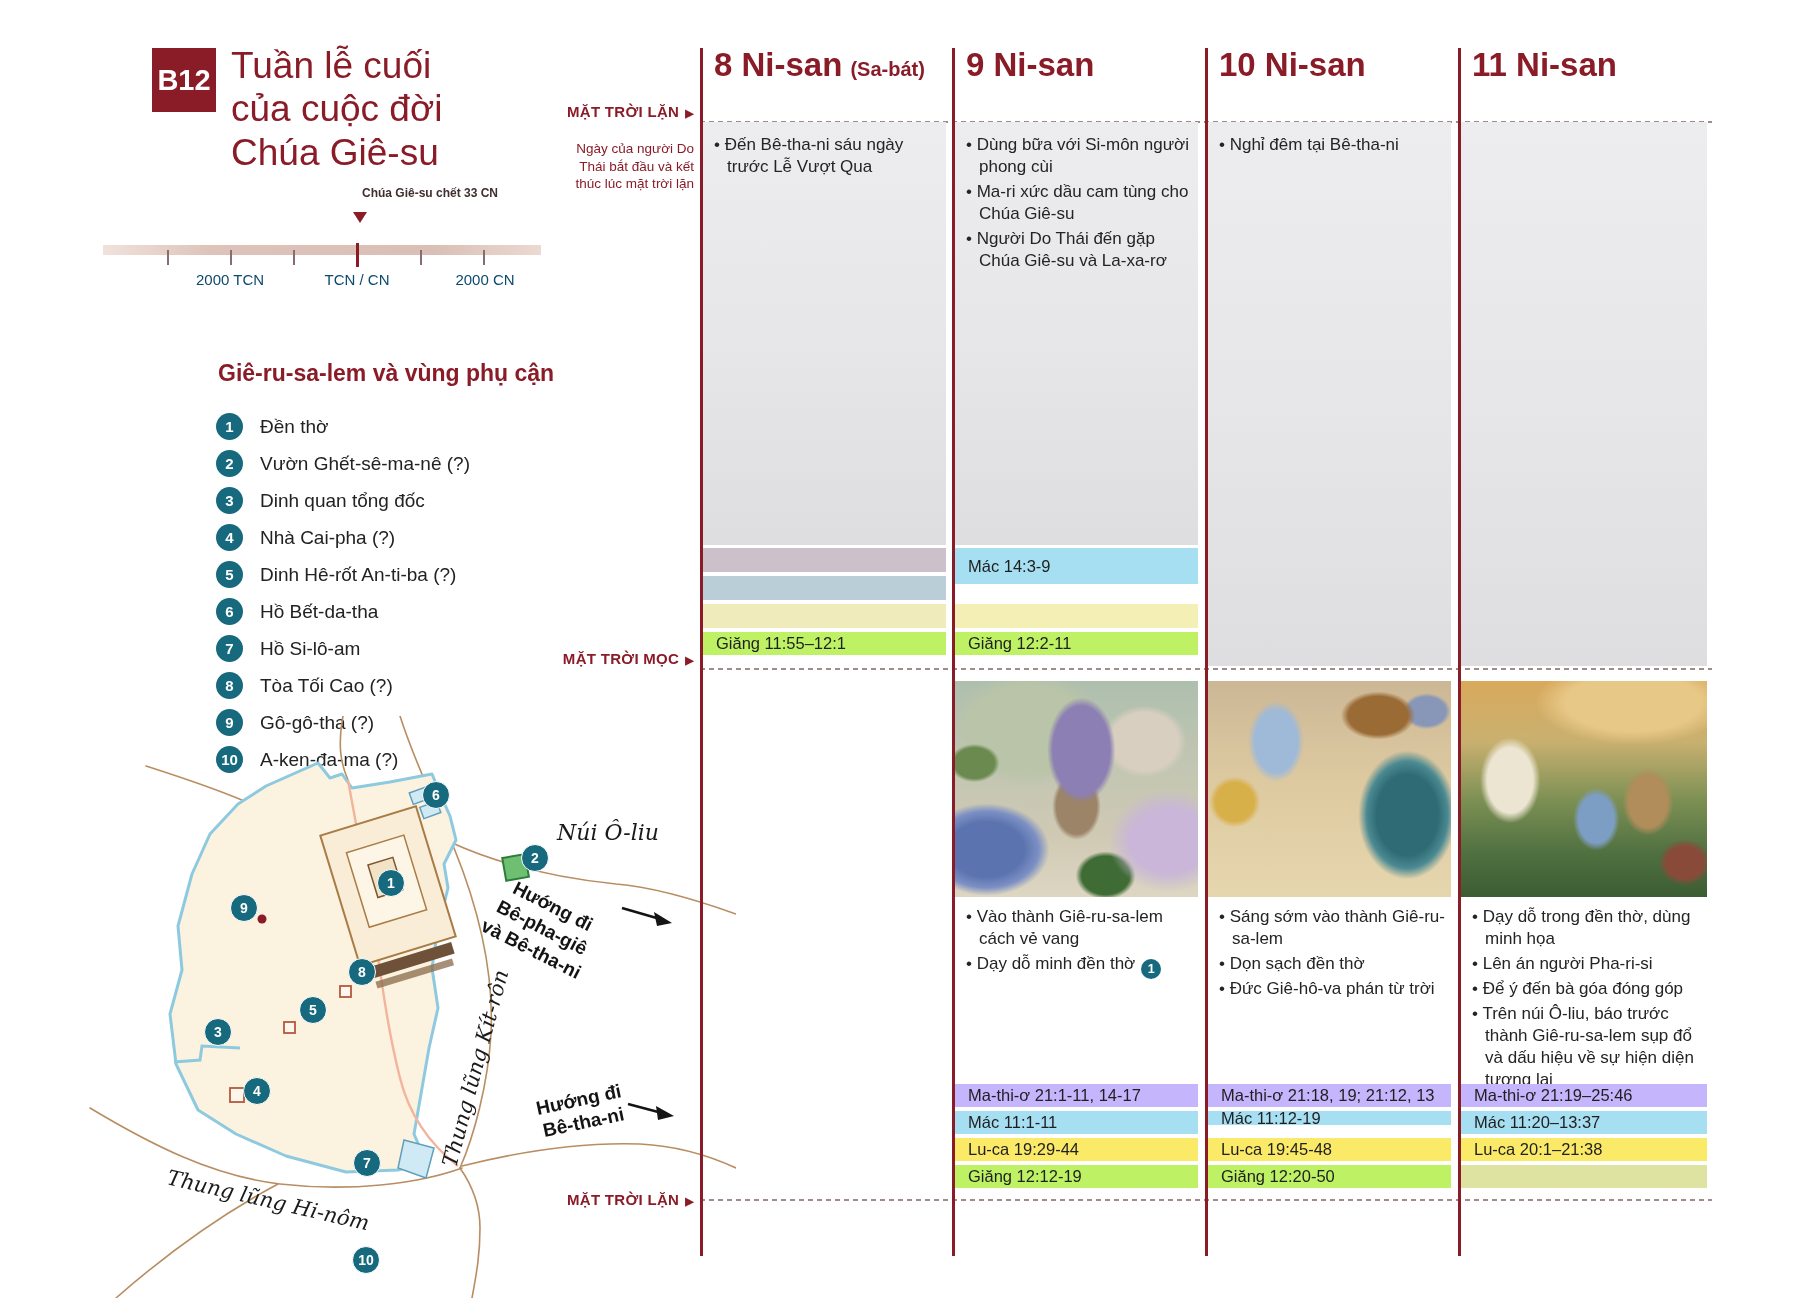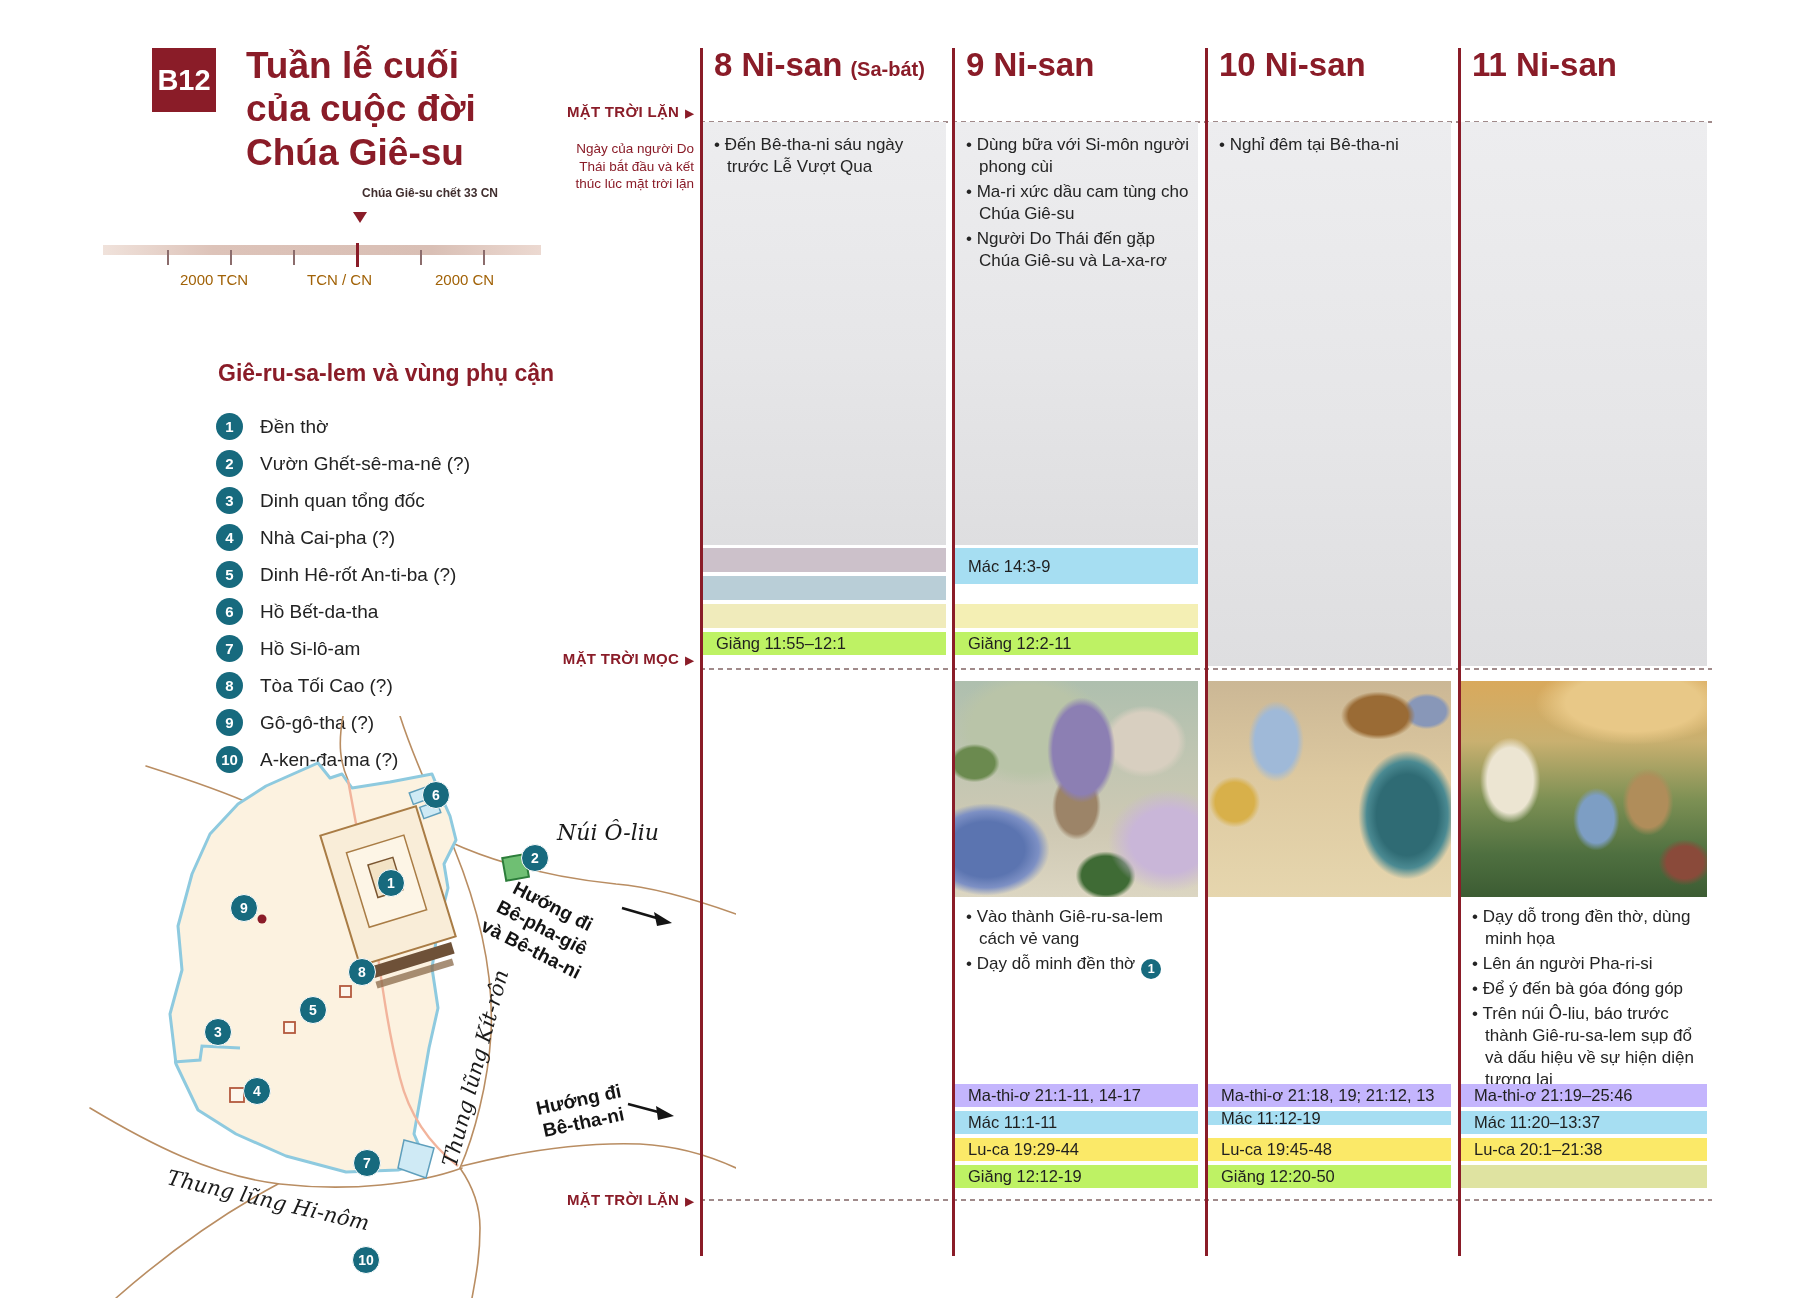--- a/index.html
+++ b/index.html
@@ -3,31 +3,31 @@
 <meta charset="utf-8">
 <style>
   html,body{margin:0;padding:0;background:#fff}
   .canvas{position:relative;width:1800px;height:1300px;background:#fff;
           font-family:"Liberation Sans",sans-serif;overflow:hidden;color:#222}
   .abs{position:absolute}
 
   
   .badge{left:152px;top:48px;width:64px;height:64px;background:#8a1c28;color:#fff;
          display:flex;align-items:center;justify-content:center;font-size:29px;font-weight:700}
-  .title{left:246px;top:44px;width:420px;font-size:37px;line-height:1.17;font-weight:700;color:#8a1c28}
+  .title{left:231px;top:44px;width:420px;font-size:37px;line-height:1.17;font-weight:400;color:#8a1c28}
 
   
   .tl-death{left:300px;top:186px;width:260px;text-align:center;font-size:12px;font-weight:700;color:#402e2e}
   .tl-tri{left:353px;top:212px;width:0;height:0;border-left:7px solid transparent;
           border-right:7px solid transparent;border-top:11px solid #8a1c28}
   .tl-bar{left:103px;top:245px;width:438px;height:10px;
           background:linear-gradient(90deg,#f0e2db 0%,#ddc3b9 25%,#d9bfb5 75%,#ecd9d1 100%)}
   .tick{top:250px;width:2px;height:15px;background:#8b6c6c}
   .tick-main{left:356px;top:243px;width:3px;height:24px;background:#8a1c28}
-  .tla{top:271px;width:100px;text-align:left;font-size:15px;color:#a16207}
+  .tla{top:271px;width:100px;text-align:center;font-size:15px;color:#0c4a6e}
 
   
   .lg-h{left:218px;top:360px;font-size:23px;font-weight:700;color:#8a1c28}
   .legend{left:216px;top:408px;width:420px;list-style:none;margin:0;padding:0}
   .legend li{display:flex;align-items:center;height:37px}
   .lnum{flex:0 0 27px;width:27px;height:27px;border-radius:50%;background:#176a7e;color:#fff;
         display:flex;align-items:center;justify-content:center;font-size:15px;font-weight:700}
   .llbl{margin-left:17px;font-size:19px;color:#222}
 
   
@@ -329,20 +329,25 @@
 
   <div class="abs col" style="left:1208px;width:243px">
     <div class="hdr">
       <span class="day">10 Ni-san</span>
     </div>
     <div class="panel" style="top:122px;height:544px"></div>
     <ul class="ev" style="top:134px">
       <li><span>Nghỉ đêm tại Bê-tha-ni</span></li>
     </ul>
     <div class="pic img2"></div>
+    <ul class="ev" style="top:906px">
+      <li><span>Sáng sớm vào thành Giê-ru-sa-lem</span></li>
+      <li><span>Dọn sạch đền thờ</span></li>
+      <li><span>Đức Giê-hô-va phán từ trời</span></li>
+    </ul>
     <div class="band b-mt-on" style="top:1084px;height:23px">
         <span>Ma-thi-ơ 21:18, 19; 21:12, 13</span>
       </div>
     <div class="band b-mk-on" style="top:1111px;height:14px">
         <span>Mác 11:12-19</span>
       </div>
     <div class="band b-lc-on" style="top:1138px;height:23px">
         <span>Lu-ca 19:45-48</span>
       </div>
     <div class="band b-jn-on" style="top:1165px;height:23px">

